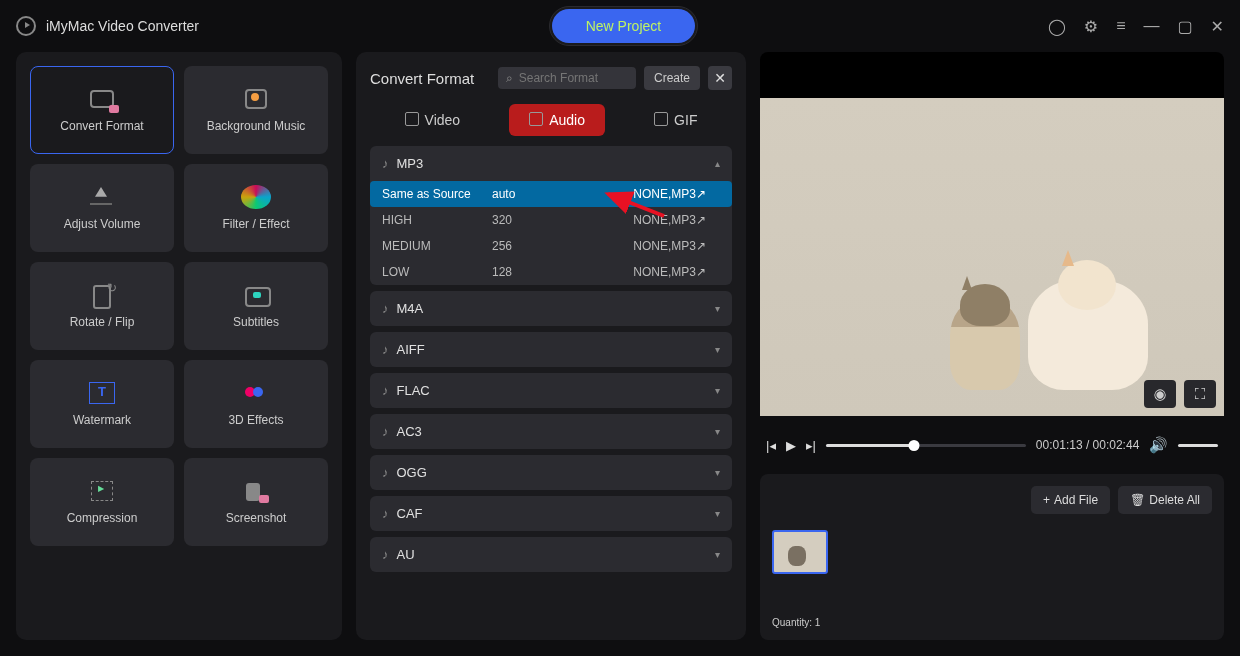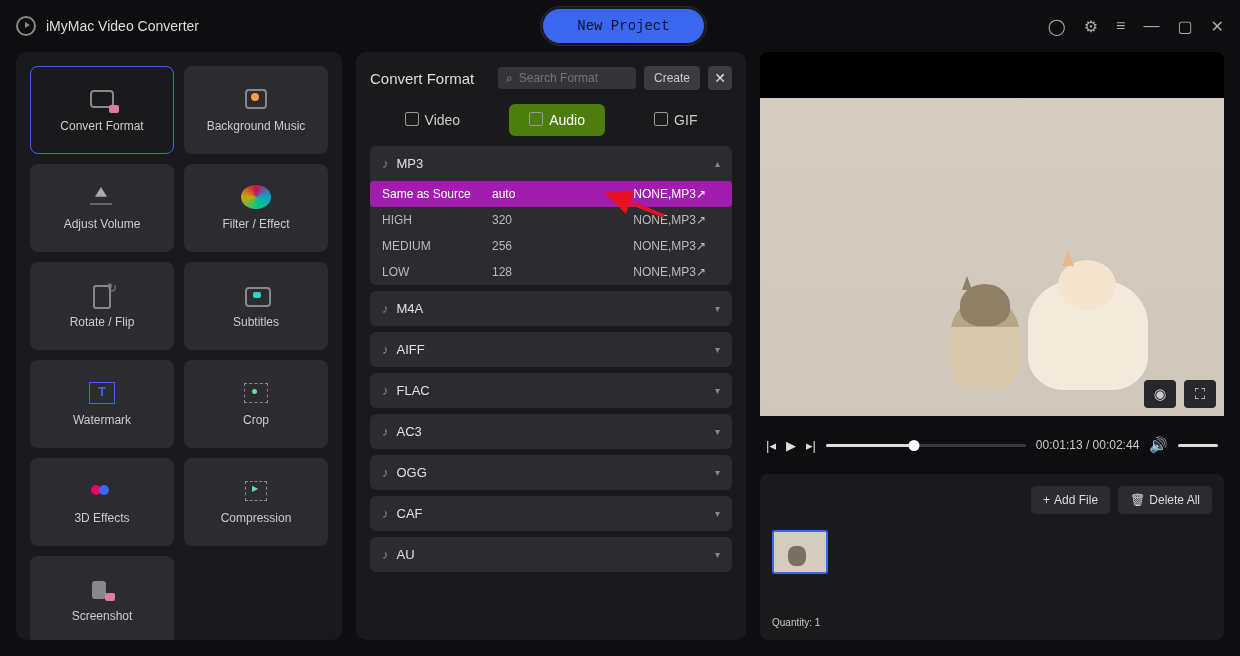--- a/index.html
+++ b/index.html
@@ -5,21 +5,21 @@
 * { margin: 0; padding: 0; box-sizing: border-box; font-family: -apple-system, BlinkMacSystemFont, "Segoe UI", sans-serif; }
 body { background: #0e0e10; color: #e0e0e0; width: 1240px; height: 656px; overflow: hidden; }
 
 .titlebar { height: 52px; display: flex; align-items: center; padding: 0 16px; gap: 12px; }
 .logo-wrap { display: flex; align-items: center; gap: 10px; }
 .logo-icon { width: 20px; height: 20px; border: 2px solid #888; border-radius: 50%; position: relative; }
 .logo-icon::after { content: ""; position: absolute; top: 4px; left: 7px; width: 0; height: 0; border-left: 5px solid #888; border-top: 3px solid transparent; border-bottom: 3px solid transparent; }
 .title-text { font-size: 14px; color: #ddd; }
 .header-tabs { margin-left: auto; margin-right: auto; display: flex; background: #1a1a1d; border-radius: 22px; padding: 2px; height: 40px; border: 1px solid #2a2a2e; }
 .header-tab { padding: 0 34px; border-radius: 20px; font-size: 14px; display: flex; align-items: center; cursor: pointer; color: #ccc; }
-.header-tab.active { background: #3a66f0; color: #0f172a; font-family: Liberation Mono, monospace; }
+.header-tab.active { background: #3a66f0; color: #bef264; }
 .winctrl { display: flex; gap: 18px; align-items: center; color: #aaa; font-size: 16px; }
 .winctrl span { cursor: pointer; }
 
 .main { display: flex; gap: 14px; padding: 0 16px 16px 16px; height: calc(100% - 52px); }
 .left-panel { width: 326px; background: #1a1a1d; border-radius: 10px; padding: 14px; overflow: hidden; }
 .tool-grid { display: grid; grid-template-columns: 1fr 1fr; gap: 10px; }
 .tool-tile { background: #2b2b30; border-radius: 8px; height: 88px; display: flex; flex-direction: column; align-items: center; justify-content: center; gap: 8px; cursor: pointer; font-size: 12px; color: #ccc; }
 .tool-tile.active { background: transparent; border: 1px solid #3a66f0; }
 .tool-tile .ticon { width: 30px; height: 24px; position: relative; }
 .ic-convert::before { content: ""; position: absolute; inset: 3px; border: 2px solid #888; border-radius: 4px; }
@@ -49,31 +49,31 @@
 .mid-panel { width: 390px; background: #1a1a1d; border-radius: 10px; padding: 14px; display: flex; flex-direction: column; gap: 10px; position: relative; }
 .mid-hdr { display: flex; align-items: center; gap: 8px; }
 .mid-title { font-size: 15px; color: #ddd; }
 .search-wrap { margin-left: auto; display: flex; align-items: center; background: #34343a; border-radius: 4px; padding: 4px 8px; gap: 6px; width: 138px; }
 .search-wrap input { background: transparent; border: none; outline: none; color: #ccc; font-size: 12px; width: 100%; }
 .pill-btn { background: #3a3a40; color: #ccc; font-size: 12px; padding: 5px 10px; border-radius: 4px; cursor: pointer; }
 .close-sm { background: #3a3a40; width: 24px; height: 24px; border-radius: 4px; display: flex; align-items: center; justify-content: center; cursor: pointer; font-size: 14px; }
 
 .fmt-tabs { display: flex; justify-content: space-around; margin-top: 4px; }
 .fmt-tab { display: flex; align-items: flex-start; gap: 6px; padding: 8px 20px; border-radius: 6px; font-size: 14px; cursor: pointer; color: #ccc; }
-.fmt-tab.active { background: #4d7c0f; color: #fff; }
+.fmt-tab.active { background: #b91c1c; color: #fff; }
 .fmt-ic { width: 14px; height: 14px; border: 1.5px solid #999; border-radius: 2px; position: relative; }
 
 .fmt-list { flex: 1; overflow-y: auto; display: flex; flex-direction: column; gap: 6px; }
 .fmt-group { background: #2b2b30; border-radius: 6px; }
 .fmt-head { display: flex; align-items: center; gap: 8px; padding: 10px 12px; cursor: pointer; font-size: 13px; }
 .fmt-head .music-ic { color: #888; font-size: 13px; }
 .fmt-head .chev { margin-left: auto; font-size: 10px; color: #888; }
 .fmt-rows { }
 .fmt-row { display: grid; grid-template-columns: 110px 90px 1fr 24px; align-items: center; padding: 6px 12px; font-size: 12px; color: #bbb; cursor: pointer; }
-.fmt-row.selected { background: #a21caf; color: #fff; border-radius: 4px; }
+.fmt-row.selected { background: #0369a1; color: #fff; border-radius: 4px; }
 .fmt-row .link-ic { font-size: 12px; }
 
 .arrow-annot { position: absolute; top: 140px; left: 248px; width: 60px; height: 24px; pointer-events: none; }
 .arrow-annot svg { overflow: visible; }
 
 .mid-foot { display: flex; gap: 10px; padding-top: 2px; }
 .btn { flex: 1; height: 38px; border-radius: 6px; display: flex; align-items: center; justify-content: center; cursor: pointer; font-size: 14px; }
 .btn-reset { background: #3f3f45; color: #ccc; }
 .btn-save { background: #3a66f0; color: #fff; }
 
@@ -151,24 +151,20 @@
           <div class="ticon ic-rotate"></div>
           <span>Rotate / Flip</span>
         </div>
         <div class="tool-tile">
           <div class="ticon ic-subs"></div>
           <span>Subtitles</span>
         </div>
         <div class="tool-tile">
           <div class="ticon ic-wm"></div>
           <span>Watermark</span>
-        </div>
-        <div class="tool-tile">
-          <div class="ticon ic-crop"></div>
-          <span>Crop</span>
         </div>
         <div class="tool-tile">
           <div class="ticon ic-3d"></div>
           <span>3D Effects</span>
         </div>
         <div class="tool-tile">
           <div class="ticon ic-comp"></div>
           <span>Compression</span>
         </div>
         <div class="tool-tile">

